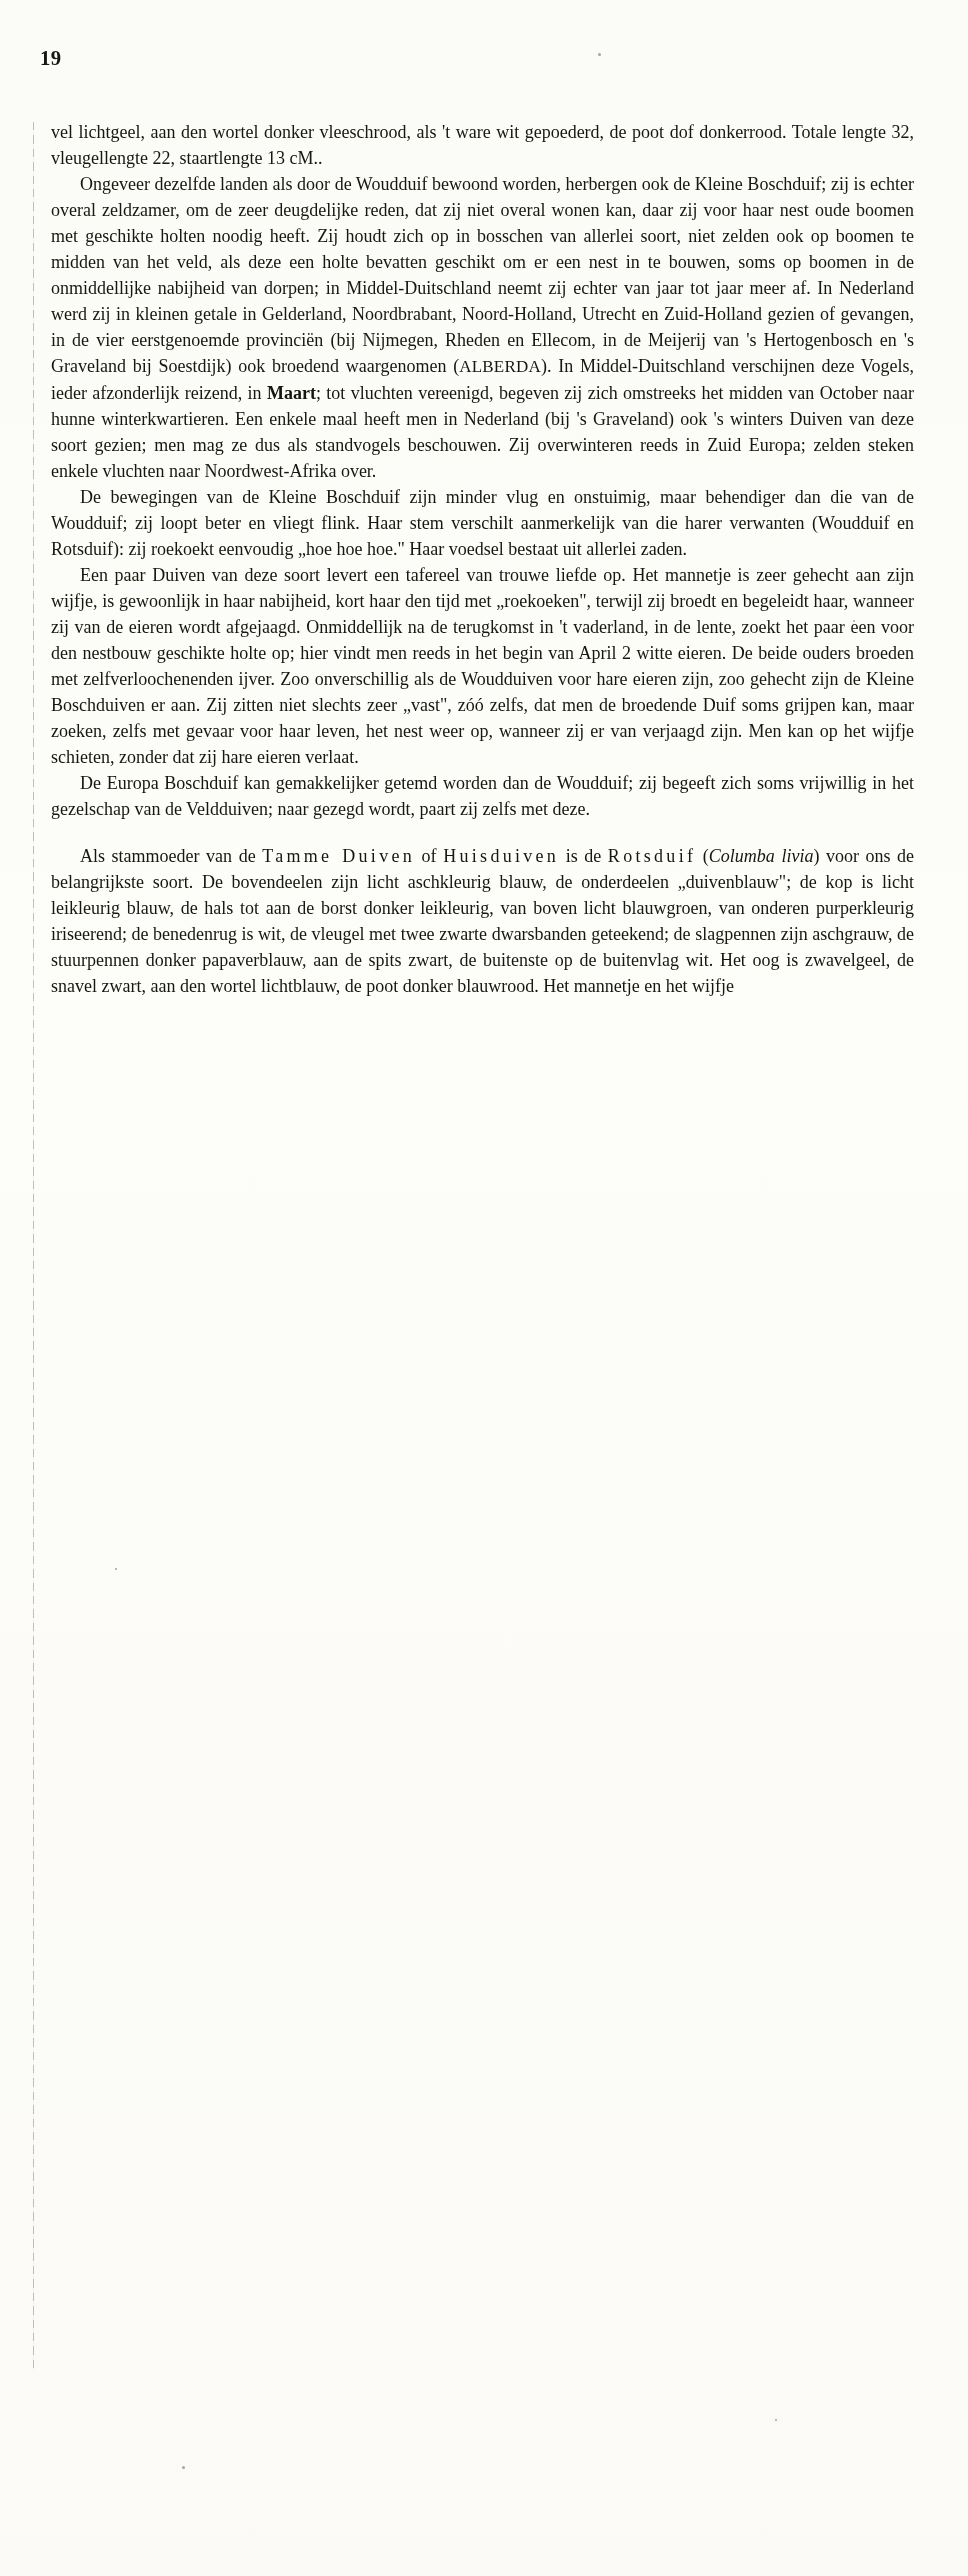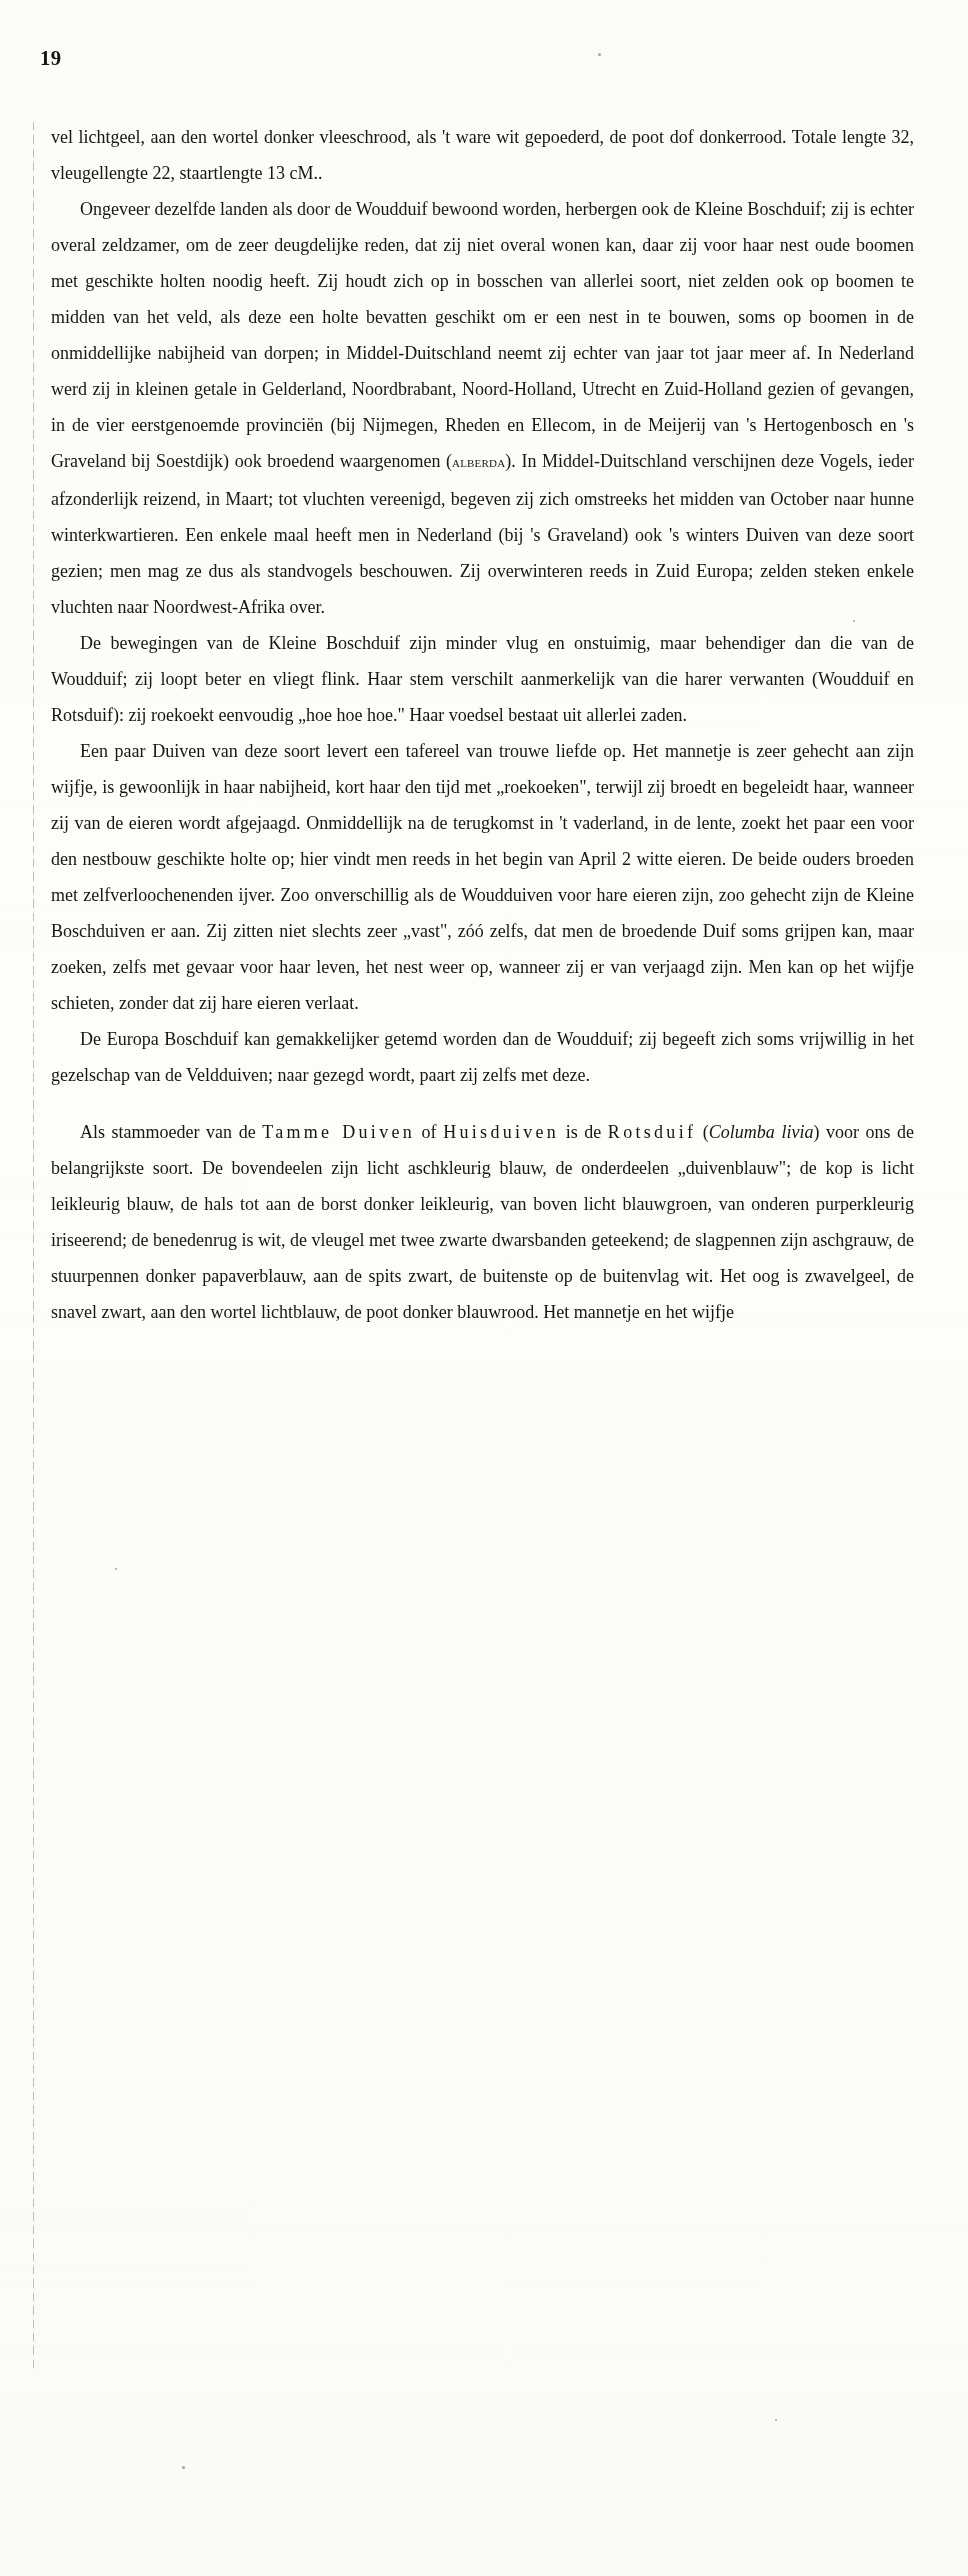--- a/index.html
+++ b/index.html
@@ -49,45 +49,45 @@
       rgba(90,90,80,0.05) 8.5px,
       rgba(90,90,80,0.05) 13.4px
     );
   }
   .text-body {
     position: absolute;
     left: 51px;
     top: 119px;
     width: 863px;
     font-size: 18px;
-    line-height: 36px;
+    line-height: 26px;
     text-align: justify;
     text-justify: inter-word;
     color: #17170f;
   }
   .text-body p {
     margin: 0;
     text-indent: 0;
   }
   .text-body p.indent {
     text-indent: 29px;
   }
   .text-body p + p {
     margin-top: 0;
   }
   .gap {
     height: 20.7px;
   }
   .sc {
     font-variant: small-caps;
-    font-size: 11px;
+    font-size: 17px;
     letter-spacing: 0.2px;
   }
   .bold {
-    font-weight: normal;
+    font-weight: bold;
   }
   .italic {
     font-style: italic;
   }
   .spaced {
     letter-spacing: 3.3px;
     margin-top: 20px;
   }
   .speck {
     position: absolute;

